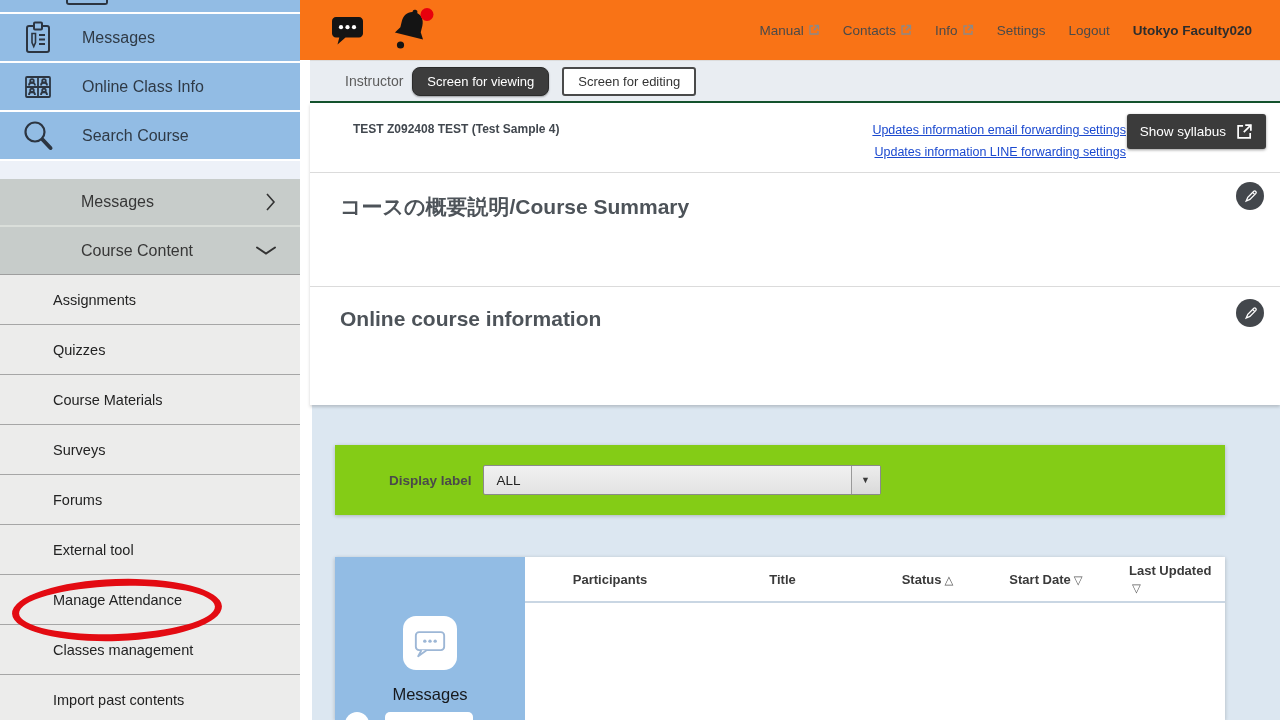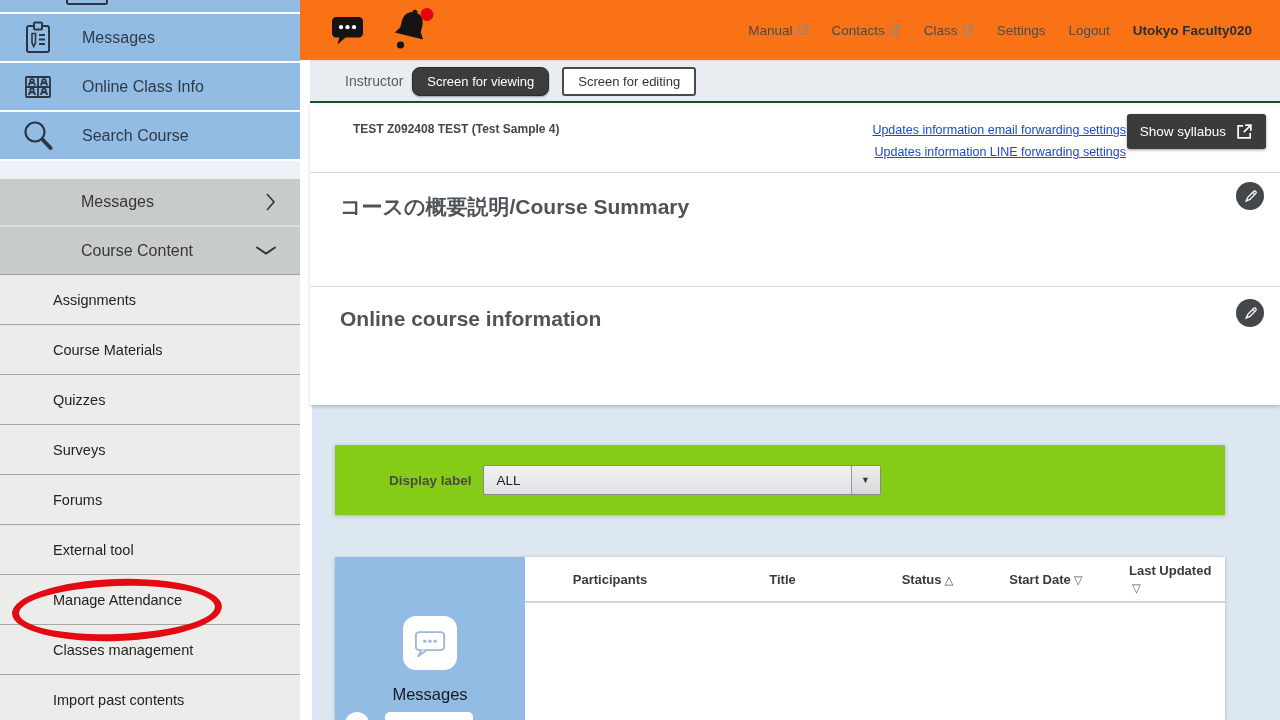--- a/index.html
+++ b/index.html
@@ -167,24 +167,24 @@
       <svg width="20" height="9" viewBox="0 0 20 9" fill="none" stroke="#333" stroke-width="2" stroke-linecap="round">
         <polyline points="1,1.5 10,7.5 19,1.5"></polyline>
       </svg>
     </span>
   </div>
 
   <div class="sb-item">
     <span>Assignments</span>
   </div>
   <div class="sb-item">
+    <span>Quizzes</span>
+  </div>
+  <div class="sb-item">
     <span>Course Materials</span>
-  </div>
-  <div class="sb-item">
-    <span>Quizzes</span>
   </div>
   <div class="sb-item">
     <span>Surveys</span>
   </div>
   <div class="sb-item">
     <span>Forums</span>
   </div>
   <div class="sb-item">
     <span>External tool</span>
   </div>
@@ -233,21 +233,21 @@
     </span>
     <span class="mitem">
       <span>Contacts</span>
       <svg width="12" height="12" viewBox="0 0 12 12" fill="none" stroke="#8a8a8a" stroke-width="1.3">
         <path d="M5 2 H2 V10 H10 V7"></path>
           <path d="M6.5 1.5 H10.5 V5.5"></path>
           <path d="M10.5 1.5 L5.8 6.2"></path>
       </svg>
     </span>
     <span class="mitem">
-      <span>Class</span>
+      <span>Info</span>
       <svg width="12" height="12" viewBox="0 0 12 12" fill="none" stroke="#8a8a8a" stroke-width="1.3">
         <path d="M5 2 H2 V10 H10 V7"></path>
           <path d="M6.5 1.5 H10.5 V5.5"></path>
           <path d="M10.5 1.5 L5.8 6.2"></path>
       </svg>
     </span>
     <span class="mitem">
       <span>Settings</span>
     </span>
     <span class="mitem">

